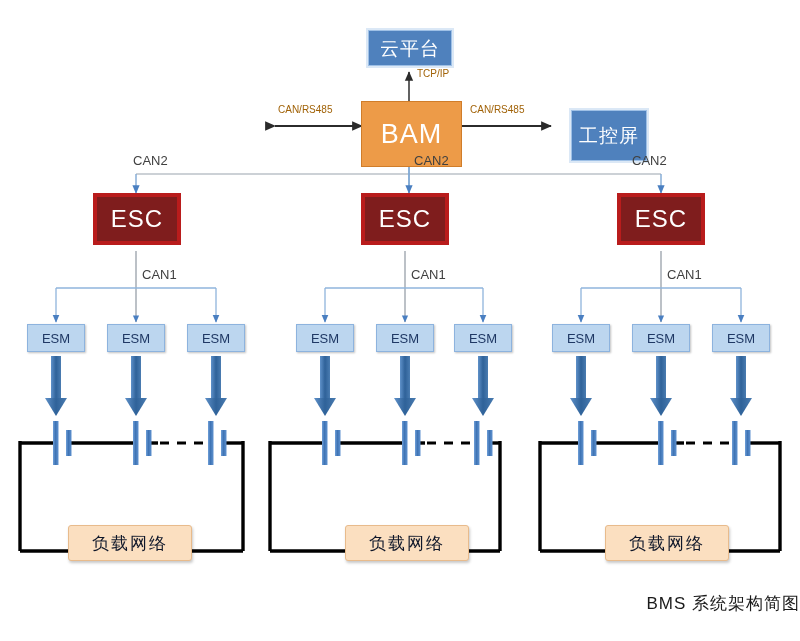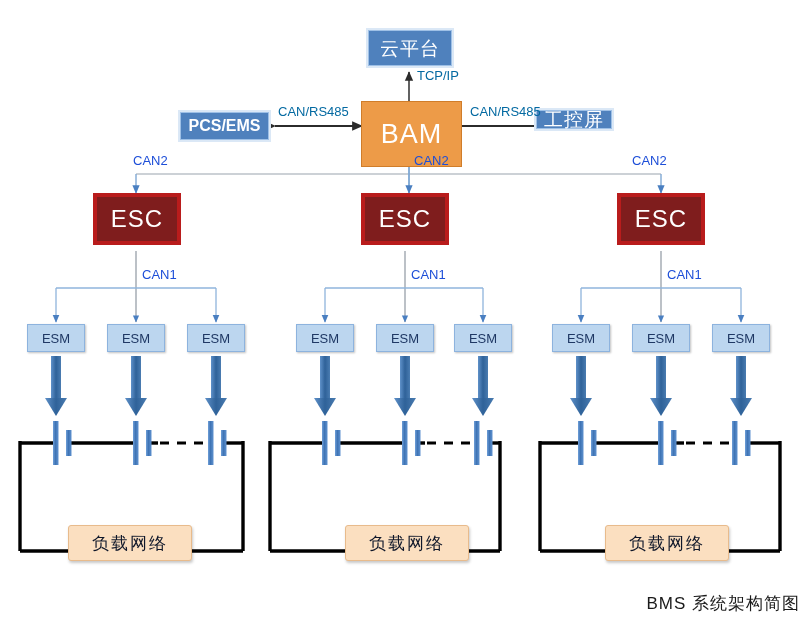--- a/index.html
+++ b/index.html
@@ -75,26 +75,26 @@
     border-radius:3px;
     color:#0f172a;
     font-size:17px;
     letter-spacing:2px;
     box-shadow:1px 2px 3px rgba(0,0,0,.22);
   }
 
   
   .lbl{
     position:absolute;
-    color:#1d4ed8;
+    color:#404040;
     font-size:13px;
     white-space:nowrap;
     line-height:1;
   }
-  .lbl-proto{font-size:13px;color:#0369a1;}
+  .lbl-proto{font-size:10px;color:#a16207;}
   .caption{
     position:absolute;
     width:800px;
     left:0;
     text-align:right;
     font-size:17px;
     color:#1a1a1a;
     letter-spacing:1px;
   }
 </style>
@@ -279,25 +279,22 @@
   </svg>
 
   <div class="node node-blue" style="left:368px;top:30px;width:84px;height:36px;">
     <span>云平台</span>
   </div>
 
   <div class="node node-orange" style="left:361px;top:101px;width:101px;height:66px;">
     <span>BAM</span>
   </div>
 
-  <div class="node node-blue latin" style="left:180px;top:112px;width:89px;height:28px;">
-    <span>PCS/EMS</span>
-  </div>
-
-  <div class="node node-blue" style="left:536px;top:110px;width:76px;height:19px;">
+
+  <div class="node node-blue" style="left:571px;top:110px;width:76px;height:51px;">
     <span>工控屏</span>
   </div>
 
   <div class="node node-green" style="left:93px;top:193px;width:88px;height:52px;">
     <span>ESC</span>
   </div>
   <div class="node node-green" style="left:361px;top:193px;width:88px;height:52px;">
     <span>ESC</span>
   </div>
   <div class="node node-green" style="left:617px;top:193px;width:88px;height:52px;">

